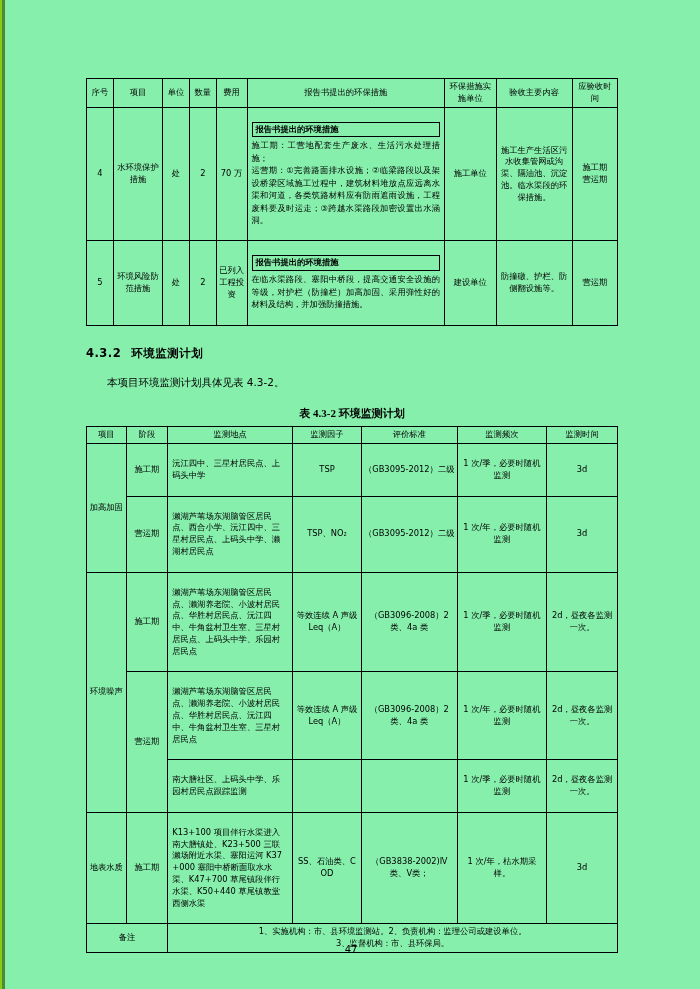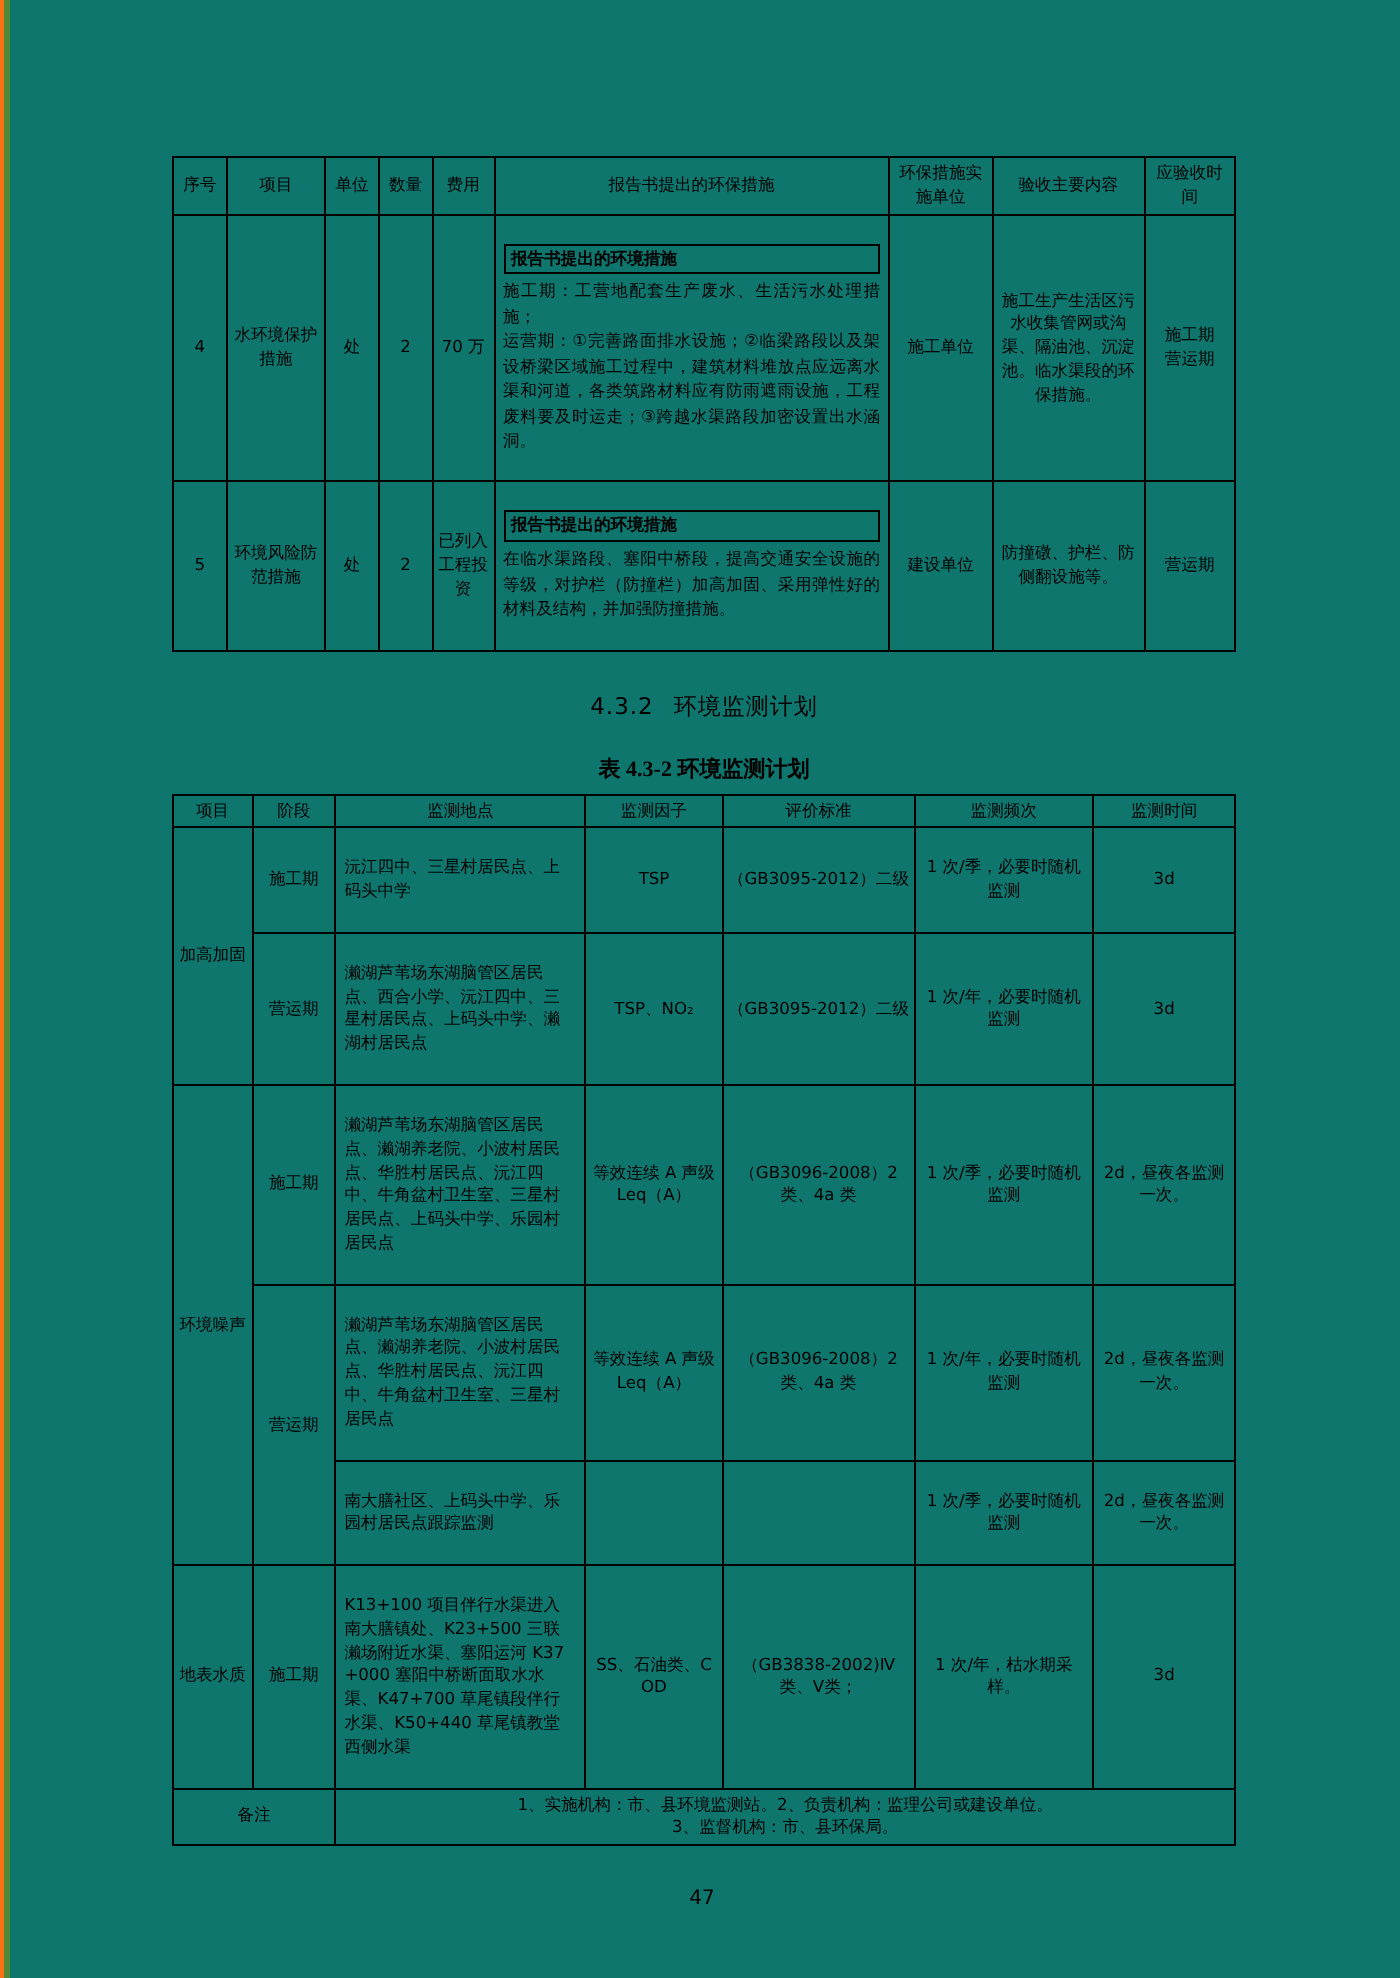--- a/index.html
+++ b/index.html
@@ -13,22 +13,22 @@
     font-family: "DejaVu Sans", "Liberation Sans", sans-serif;
     color: #000;
     position: relative;
   }
   .page {
     position: relative;
     width: 700px;
     height: 989px;
     box-sizing: border-box;
     padding: 0;
-    border-left: 2px solid #f97316;
-    background: #0f766e;
+    border-left: 2px solid #84cc16;
+    background: #86efac;
   }
   .green-edge {
     position: absolute;
     left: 0; top: 0; bottom: 0;
     width: 3px;
     background: #4f8a35;
   }
   .content {
     position: absolute;
     left: 84px;
@@ -64,24 +64,23 @@
     font-weight: bold;
     font-size: 8.3px;
   }
   .para-body {
     font-size: 8.3px;
     line-height: 1.5;
     text-align: justify;
   }
   h3.section {
     font-size: 11.5px;
-    font-weight: normal;
+    font-weight: bold;
     margin: 20px 0 0 0;
     letter-spacing: 0.5px;
-    text-align: center;
   }
   h3.section .num { margin-right: 10px; }
   p.body-text {
     font-size: 10.5px;
     margin: 13px 0 0 0;
     text-indent: 21px;
     line-height: 1.6;
   }
   .table-caption {
     text-align: center;
@@ -172,20 +171,21 @@
         <td>建设单位</td>
         <td>防撞礅、护栏、防侧翻设施等。</td>
         <td>营运期</td>
       </tr>
     </tbody>
       </table>
 
     <h3 class="section">
       <span class="num">4.3.2</span><span>环境监测计划</span>
     </h3>
+    <p class="body-text">本项目环境监测计划具体见表 4.3-2。</p>
 
     <div class="table-caption">表 4.3-2 环境监测计划</div>
 
     <table class="doc">
       <colgroup>
         <col style="width:38px">
         <col style="width:40px">
         <col style="width:120px">
         <col style="width:66px">
         <col style="width:92px">

